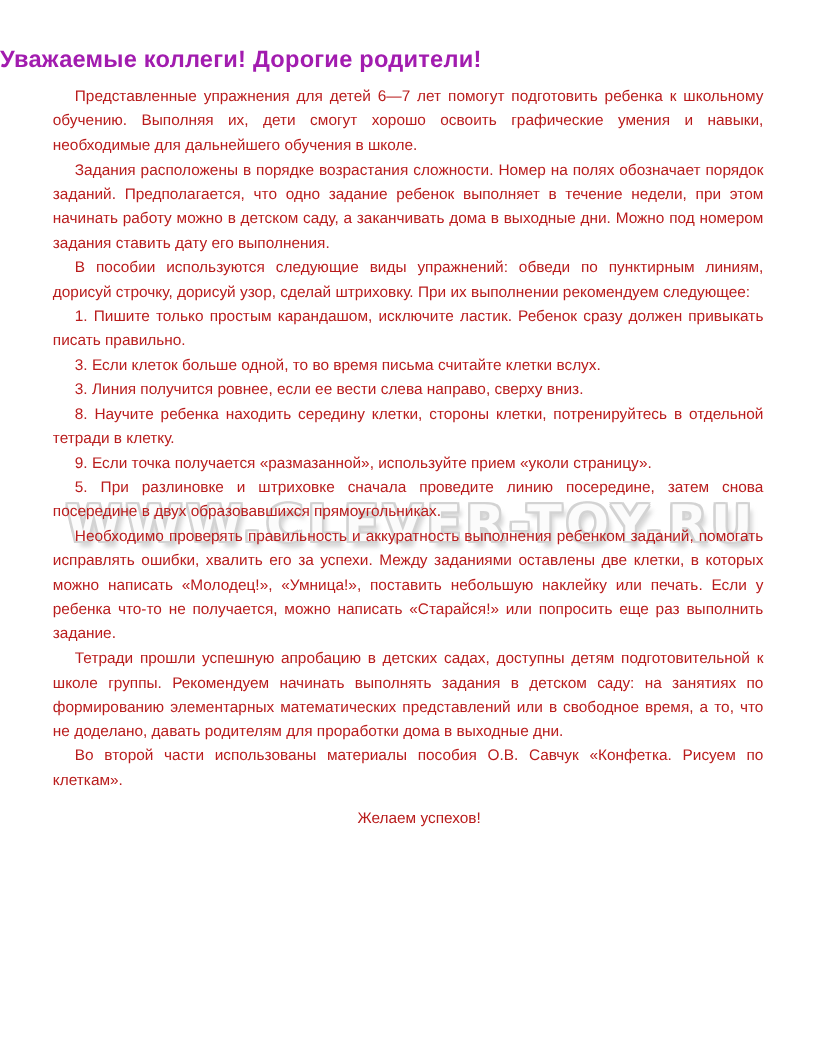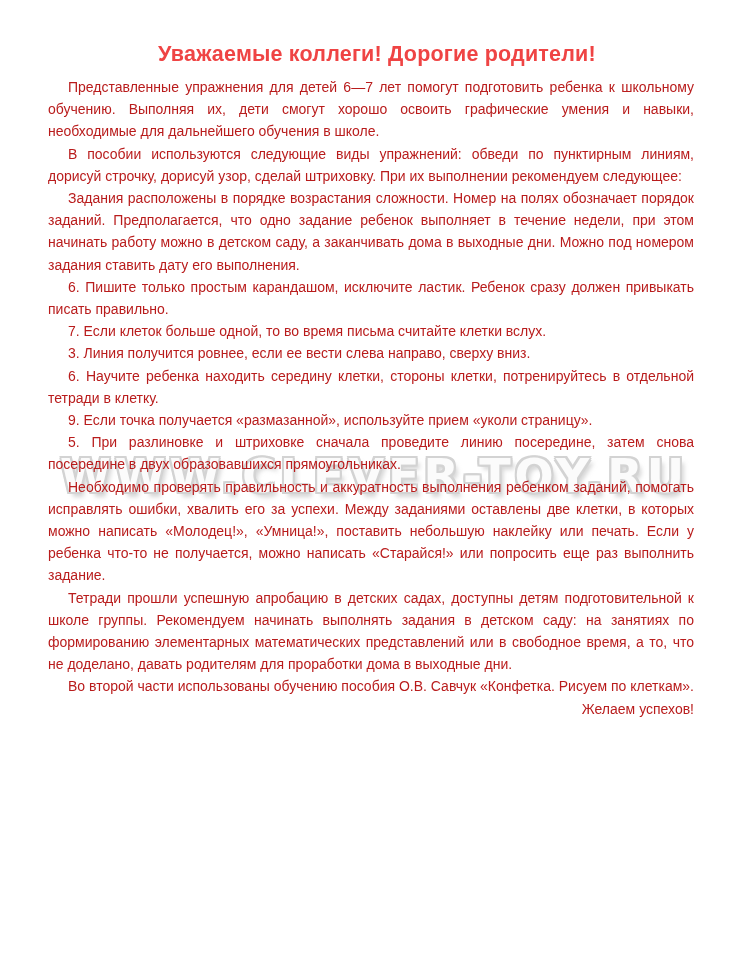--- a/index.html
+++ b/index.html
@@ -36,68 +36,69 @@
       -2px -2px 0 #d3d3d3,  2px -2px 0 #d3d3d3,
       -2px  2px 0 #d3d3d3,  2px  2px 0 #d3d3d3,
       -2px  0   0 #d3d3d3,  2px  0   0 #d3d3d3,
        0   -2px 0 #d3d3d3,  0    2px 0 #d3d3d3,
        4px  5px 4px rgba(175,175,175,0.5);
     z-index: 0;
   }
   .title {
     margin: 0;
     padding-top: 42px;
-    text-align: center;
+    text-align: left;
     font-size: 21.5px;
     font-weight: bold;
-    color: #ef4444;
+    color: #a21caf;
     letter-spacing: 0.2px;
     position: relative;
     z-index: 1;
   }
   .content {
     position: relative;
     z-index: 1;
     margin: 9px 0 0 48px;
     width: 646px;
     font-size: 14px;
     line-height: 22.2px;
     text-align: justify;
     color: #b91c1c;
   }
   .content p {
     margin: 0;
     text-indent: 20px;
   }
   .content p.farewell {
-    text-align: right;
+    margin-top: 12px;
+    text-align: center;
   }
 </style>
 </head>
 <body>
 
 <div class="page">
 
   <div class="watermark">WWW.CLEVER-TOY.RU</div>
 
   <h1 class="title">Уважаемые коллеги! Дорогие родители!</h1>
 
   <div class="content">
 
     <p>Представленные упражнения для детей 6—7 лет помогут подготовить ребенка к школьному обучению. Выполняя их, дети смогут хорошо освоить графические умения и навыки, необходимые для дальнейшего обучения в школе.</p>
+    <p>Задания расположены в порядке возрастания сложности. Номер на полях обозначает порядок заданий. Предполагается, что одно задание ребенок выполняет в течение недели, при этом начинать работу можно в детском саду, а заканчивать дома в выходные дни. Можно под номером задания ставить дату его выполнения.</p>
     <p>В пособии используются следующие виды упражнений: обведи по пунктирным линиям, дорисуй строчку, дорисуй узор, сделай штриховку. При их выполнении рекомендуем следующее:</p>
-    <p>Задания расположены в порядке возрастания сложности. Номер на полях обозначает порядок заданий. Предполагается, что одно задание ребенок выполняет в течение недели, при этом начинать работу можно в детском саду, а заканчивать дома в выходные дни. Можно под номером задания ставить дату его выполнения.</p>
 
-    <p>6. Пишите только простым карандашом, исключите ластик. Ребенок сразу должен привыкать писать правильно.</p>
-    <p>7. Если клеток больше одной, то во время письма считайте клетки вслух.</p>
+    <p>1. Пишите только простым карандашом, исключите ластик. Ребенок сразу должен привыкать писать правильно.</p>
+    <p>3. Если клеток больше одной, то во время письма считайте клетки вслух.</p>
     <p>3. Линия получится ровнее, если ее вести слева направо, сверху вниз.</p>
-    <p>6. Научите ребенка находить середину клетки, стороны клетки, потренируйтесь в отдельной тетради в клетку.</p>
+    <p>8. Научите ребенка находить середину клетки, стороны клетки, потренируйтесь в отдельной тетради в клетку.</p>
     <p>9. Если точка получается «размазанной», используйте прием «уколи страницу».</p>
     <p>5. При разлиновке и штриховке сначала проведите линию посередине, затем снова посередине в двух образовавшихся прямоугольниках.</p>
 
     <p>Необходимо проверять правильность и аккуратность выполнения ребенком заданий, помогать исправлять ошибки, хвалить его за успехи. Между заданиями оставлены две клетки, в которых можно написать «Молодец!», «Умница!», поставить небольшую наклейку или печать. Если у ребенка что-то не получается, можно написать «Старайся!» или попросить еще раз выполнить задание.</p>
     <p>Тетради прошли успешную апробацию в детских садах, доступны детям подготовительной к школе группы. Рекомендуем начинать выполнять задания в детском саду: на занятиях по формированию элементарных математических представлений или в свободное время, а то, что не доделано, давать родителям для проработки дома в выходные дни.</p>
-    <p>Во второй части использованы обучению пособия О.В. Савчук «Конфетка. Рисуем по клеткам».</p>
+    <p>Во второй части использованы материалы пособия О.В. Савчук «Конфетка. Рисуем по клеткам».</p>
 
     <p class="farewell">Желаем успехов!</p>
 
   </div>
 </div>
 
 </body></html>

